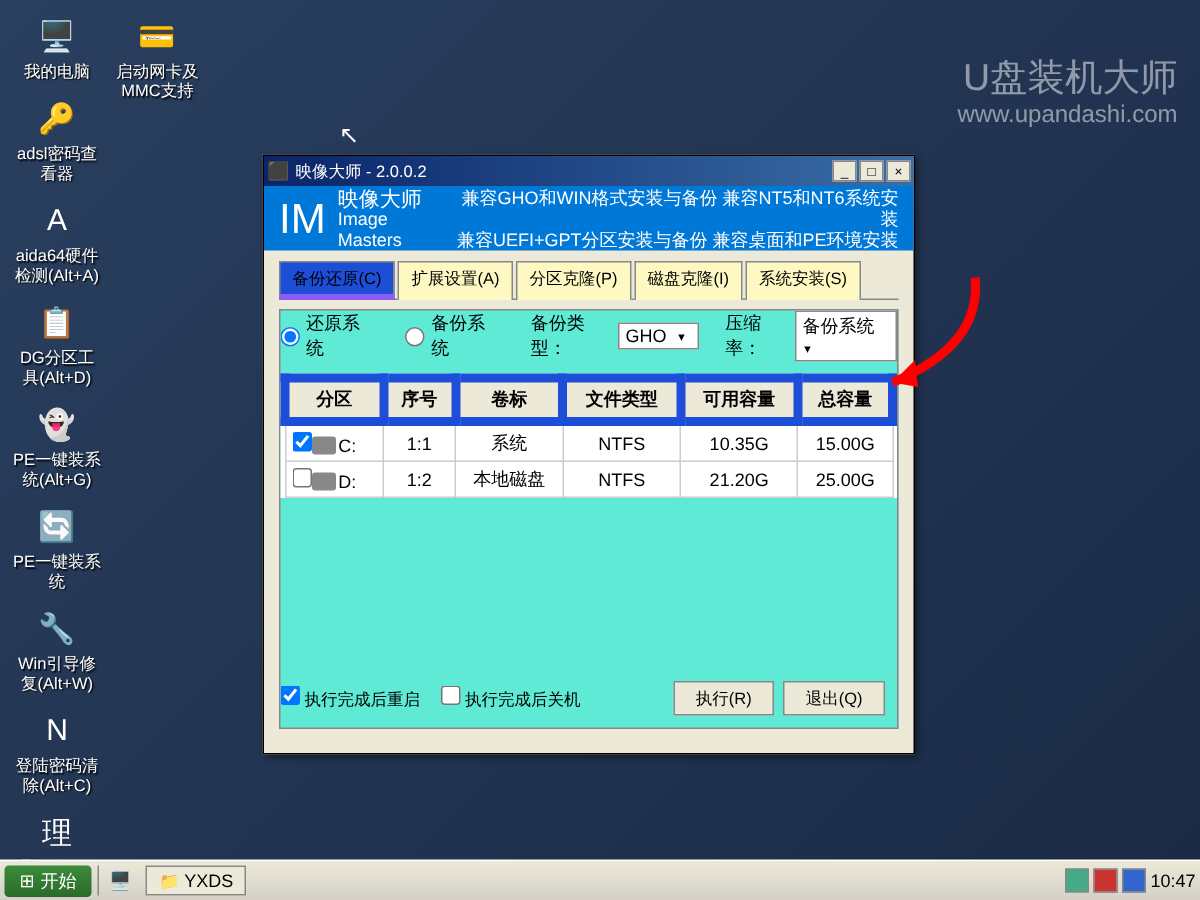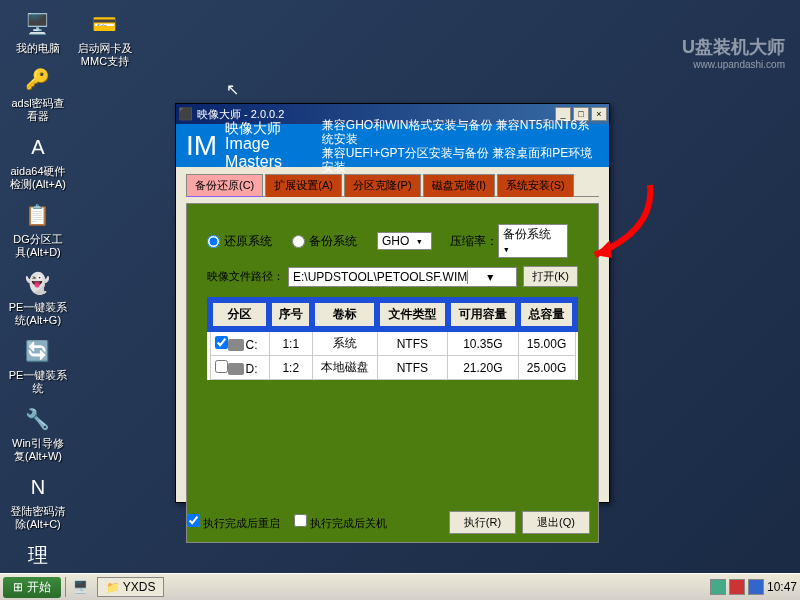--- a/index.html
+++ b/index.html
@@ -4,40 +4,40 @@
 <style>
 *{box-sizing:border-box;margin:0;padding:0;font-family:"Microsoft YaHei","SimSun",sans-serif;font-size:12px}
 body{width:800px;height:600px;background:linear-gradient(135deg,#2a3f5f 0%,#1a2a45 100%);position:relative;overflow:hidden}
 .desktop{width:100%;height:573px;position:relative}
 .icon-col{position:absolute;left:8px;top:8px;width:70px}
 .d-icon{width:60px;text-align:center;margin-bottom:8px;cursor:pointer}
 .d-icon .ico{width:32px;height:32px;margin:0 auto 2px;display:flex;align-items:center;justify-content:center;font-size:20px;color:#fff}
 .d-icon .lbl{color:#fff;font-size:11px;line-height:13px;text-shadow:1px 1px 1px #000;word-break:break-all}
 .icon-col2{position:absolute;left:75px;top:8px;width:70px}
 .watermark{position:absolute;right:15px;top:35px;color:rgba(255,255,255,0.5);text-align:right}
-.watermark .wm1{font-size:18px;font-weight:bold}
-.watermark .wm2{font-size:10px}
+.watermark .wm1{font-size:25px;font-weight:normal}
+.watermark .wm2{font-size:16px}
 .cursor{position:absolute;left:226px;top:80px;color:#fff;font-size:16px;pointer-events:none}
 .annotation{position:absolute;left:427px;top:155px;color:#f00;font-size:22px;font-weight:bold;pointer-events:none;z-index:100;letter-spacing:2px}
 .arrow{position:absolute;left:570px;top:180px;width:90px;height:85px;z-index:99;pointer-events:none}
 .arrow svg{width:100%;height:100%}
 .window{position:absolute;left:175px;top:103px;width:435px;height:400px;background:#ece9d8;border:1px solid #000;box-shadow:2px 2px 5px rgba(0,0,0,0.5)}
 .titlebar{height:20px;background:linear-gradient(90deg,#0a246a,#3a6ea5);display:flex;align-items:center;padding:0 2px;color:#fff}
 .titlebar .ttxt{flex:1;font-size:11px;padding-left:4px}
 .tbtn{width:16px;height:14px;background:#ece9d8;border:1px solid #888;margin-left:2px;font-size:9px;display:flex;align-items:center;justify-content:center;cursor:pointer;color:#000}
 .banner{height:43px;background:#0078d7;display:flex;align-items:center;padding:0 10px;color:#fff}
 .banner .logo{font-size:28px;font-weight:normal;margin-right:8px}
 .banner .bname{font-size:14px;line-height:14px}
-.banner .bsub{font-size:16px}
-.banner .bright{margin-left:auto;text-align:left;font-size:10px;line-height:14px}
+.banner .bsub{font-size:12px}
+.banner .bright{margin-left:auto;text-align:right;font-size:10px;line-height:14px}
 .content{padding:6px 10px}
 .tabs{display:flex;border-bottom:1px solid #888;margin-bottom:6px}
-.tab{padding:3px 8px;border:1px solid #888;border-bottom:none;background:#c2410c;margin-right:2px;cursor:pointer;font-size:11px;position:relative;top:1px}
-.tab.active{background:#fca5a5;border-bottom:1px solid #8b5cf6}
-.panel{border:1px solid #888;padding:20px;background:#4d7c0f;height:340px;position:relative}
+.tab{padding:3px 8px;border:1px solid #888;border-bottom:none;background:#fef9c3;margin-right:2px;cursor:pointer;font-size:11px;position:relative;top:1px}
+.tab.active{background:#1d4ed8;border-bottom:4px solid #8b5cf6}
+.panel{border:1px solid #888;padding:0;background:#5eead4;height:280px;position:relative}
 .row{display:flex;align-items:center;margin-bottom:8px;font-size:11px}
 .radio{margin-right:4px}
 .row label{margin-right:20px}
 .sel{border:1px solid #888;background:#fff;padding:1px 4px;font-size:11px;font-family:monospace}
 .pathrow{display:flex;align-items:center;margin-bottom:10px}
 .pathrow .plbl{font-size:11px;margin-right:4px}
 .pathrow .pinput{flex:1;border:1px solid #888;background:#fff;padding:2px 4px;font-size:11px;font-family:monospace;display:flex;align-items:center}
 .pathrow .pinput span{flex:1}
 .pathrow .pdrop{width:16px;text-align:center;cursor:pointer;border-left:1px solid #888}
 .btn{border:1px solid #888;background:#ece9d8;padding:2px 8px;margin-left:6px;cursor:pointer;font-size:11px}
@@ -146,31 +146,24 @@
           <div class="tab ">分区克隆(P)</div>
           <div class="tab ">磁盘克隆(I)</div>
           <div class="tab ">系统安装(S)</div>
         </div>
       <div class="panel">
         <div class="row">
           <input type="radio" class="radio" checked="" style="">
             <label>还原系统</label>
           <input type="radio" class="radio" style="">
             <label>备份系统</label>
+          <span style="margin-left:auto">备份类型：</span>
           <span class="sel" style="width:55px"><span>GHO</span> ▾</span>
           <span style="margin-left:18px">压缩率：</span>
           <span class="sel" style="width:70px"><span>备份系统</span> ▾</span>
-        </div>
-        <div class="pathrow">
-          <span class="plbl">映像文件路径：</span>
-          <div class="pinput">
-              <span>E:\UPDSTOOL\PETOOLSF.WIM</span>
-              <span class="pdrop">▾</span>
-            </div>
-          <button class="btn">打开(K)</button>
         </div>
         <table>
           <thead>
               <tr id="thead">
                 <th>分区</th>
                 <th>序号</th>
                 <th>卷标</th>
                 <th>文件类型</th>
                 <th>可用容量</th>
                 <th>总容量</th>

